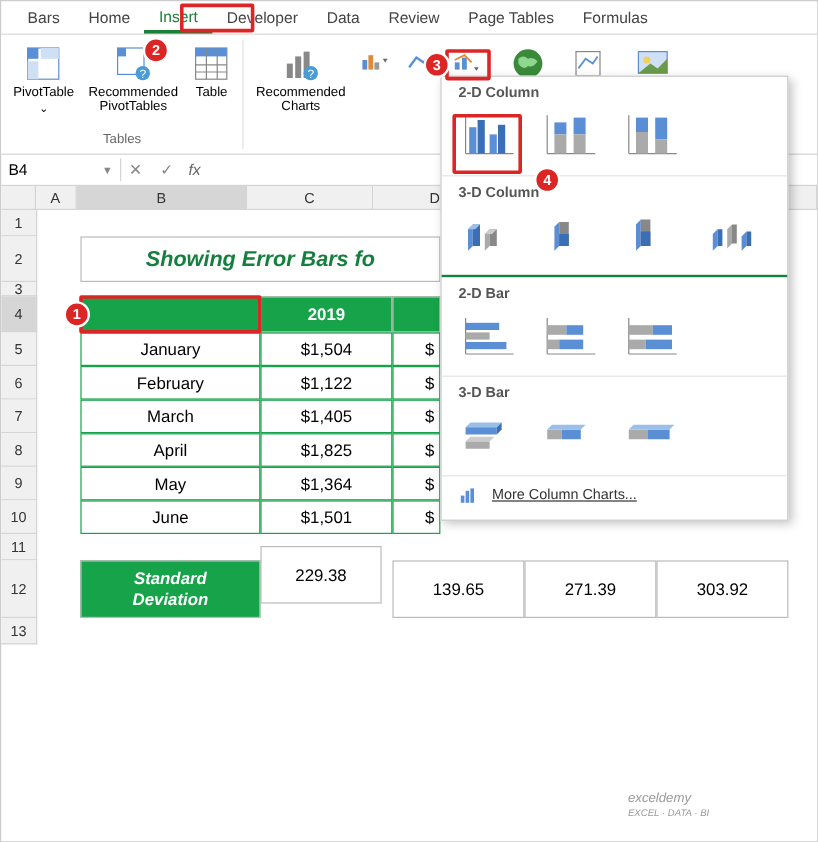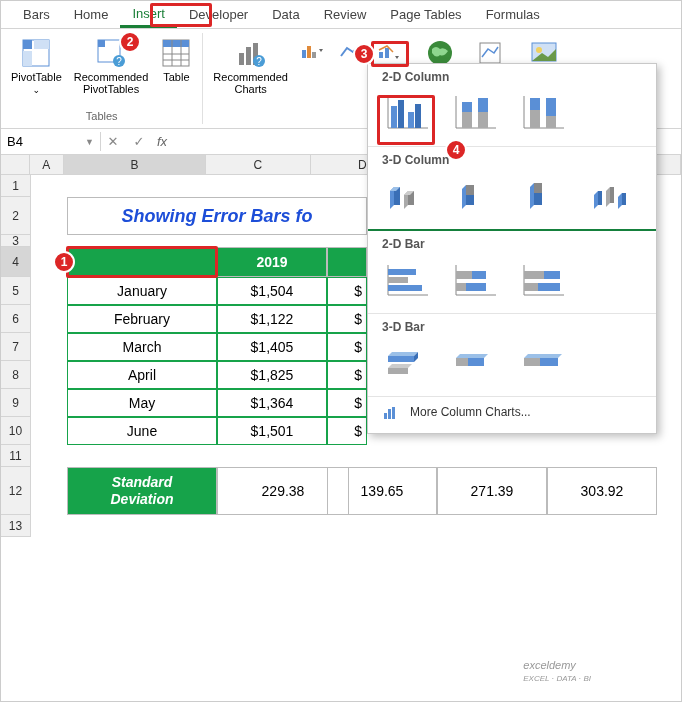--- a/index.html
+++ b/index.html
@@ -34,38 +34,38 @@
 .corner { width: 30px; height: 20px; background: #f0f0f0; border-right: 1px solid #d4d4d4; border-bottom: 1px solid #d4d4d4; }
 .colh { height: 20px; }
 .colh.selected, .rowh.selected { background: #d6d6d6; }
 .rows { display: flex; }
 .rowheads { display: flex; flex-direction: column; }
 .rowh { width: 30px; height: 28px; }
 .cells { position: relative; flex: 1; }
 .cell { position: absolute; border-right: 1px solid #e8e8e8; border-bottom: 1px solid #e8e8e8; font-size: 14px; display: flex; align-items: center; justify-content: center; padding: 0 4px; }
 
 
-.title-cell { font-size: 18px; font-weight: bold; color: #1d4ed8; font-style: italic; background: #fff; border: 1px solid #bbb; }
+.title-cell { font-size: 18px; font-weight: bold; color: #15803d; font-style: italic; background: #fff; border: 1px solid #bbb; }
 .hdr-cell { background: #16a34a; color: #fff; font-weight: bold; border: 1px solid #bbb; }
 .data-cell { border: 1px solid #16a34a; }
 .std-label { background: #16a34a; color: #fff; font-weight: bold; font-style: italic; border: 1px solid #bbb; text-align: center; line-height: 1.2; }
 .std-val { border: 1px solid #bbb; }
 
 
 .badge { position: absolute; width: 22px; height: 22px; border-radius: 50%; background: #dc2626; color: #fff; font-size: 12px; font-weight: bold; display: flex; align-items: center; justify-content: center; border: 2px solid #fff; z-index: 200; }
 .redbox { position: absolute; border: 3px solid #dc2626; border-radius: 2px; z-index: 199; pointer-events: none; }
 
 
 .dropdown { position: absolute; left: 366px; top: 62px; width: 290px; background: #fff; border: 1px solid #c8c8c8; box-shadow: 3px 3px 8px rgba(0,0,0,0.25); z-index: 150; padding-bottom: 6px; }
 .dd-section { padding: 6px 10px 4px 14px; }
 .dd-title { font-size: 12px; font-weight: bold; color: #555; margin-bottom: 8px; }
 .dd-items { display: flex; gap: 18px; padding-bottom: 8px; }
 .dd-item { width: 50px; height: 42px; display: flex; align-items: center; justify-content: center; cursor: pointer; }
 .dd-more { display: flex; align-items: center; gap: 10px; padding: 6px 14px; font-size: 12px; color: #333; cursor: pointer; }
-.dd-more span { }
+.dd-more span { text-decoration: underline; }
 
 
 .wm { position: absolute; right: 90px; bottom: 18px; font-size: 11px; color: #999; font-style: italic; }
 .wm2 { font-size: 8px; }
 
 svg { display: block; }
 </style>
 </head>
 <body>
 
@@ -262,21 +262,21 @@
   <div class="cell data-cell" style="left:296px;top:186px;width:40px;height:28px;justify-content:flex-end;">$</div>
   <div class="cell data-cell" style="left:36px;top:214px;width:150px;height:28px;">May</div>
   <div class="cell data-cell" style="left:186px;top:214px;width:110px;height:28px;">$1,364</div>
   <div class="cell data-cell" style="left:296px;top:214px;width:40px;height:28px;justify-content:flex-end;">$</div>
   <div class="cell data-cell" style="left:36px;top:242px;width:150px;height:28px;">June</div>
   <div class="cell data-cell" style="left:186px;top:242px;width:110px;height:28px;">$1,501</div>
   <div class="cell data-cell" style="left:296px;top:242px;width:40px;height:28px;justify-content:flex-end;">$</div>
 
   <div class="cell std-label" style="left:36px;top:292px;width:150px;height:48px;white-space:pre-line;">Standard
 Deviation</div>
-  <div class="cell std-val" style="left:186px;top:292px;width:132px;height:48px;">229.38</div>
+  <div class="cell std-val" style="left:186px;top:280px;width:101px;height:48px;">229.38</div>
   <div class="cell std-val" style="left:296px;top:292px;width:110px;height:48px;">139.65</div>
   <div class="cell std-val" style="left:406px;top:292px;width:110px;height:48px;">271.39</div>
   <div class="cell std-val" style="left:516px;top:292px;width:110px;height:48px;">303.92</div>
 </div>
 
 <div class="dropdown">
   <div class="dd-section">
     <div class="dd-title">2-D Column</div>
     <div class="dd-items">
       <div class="dd-item">

